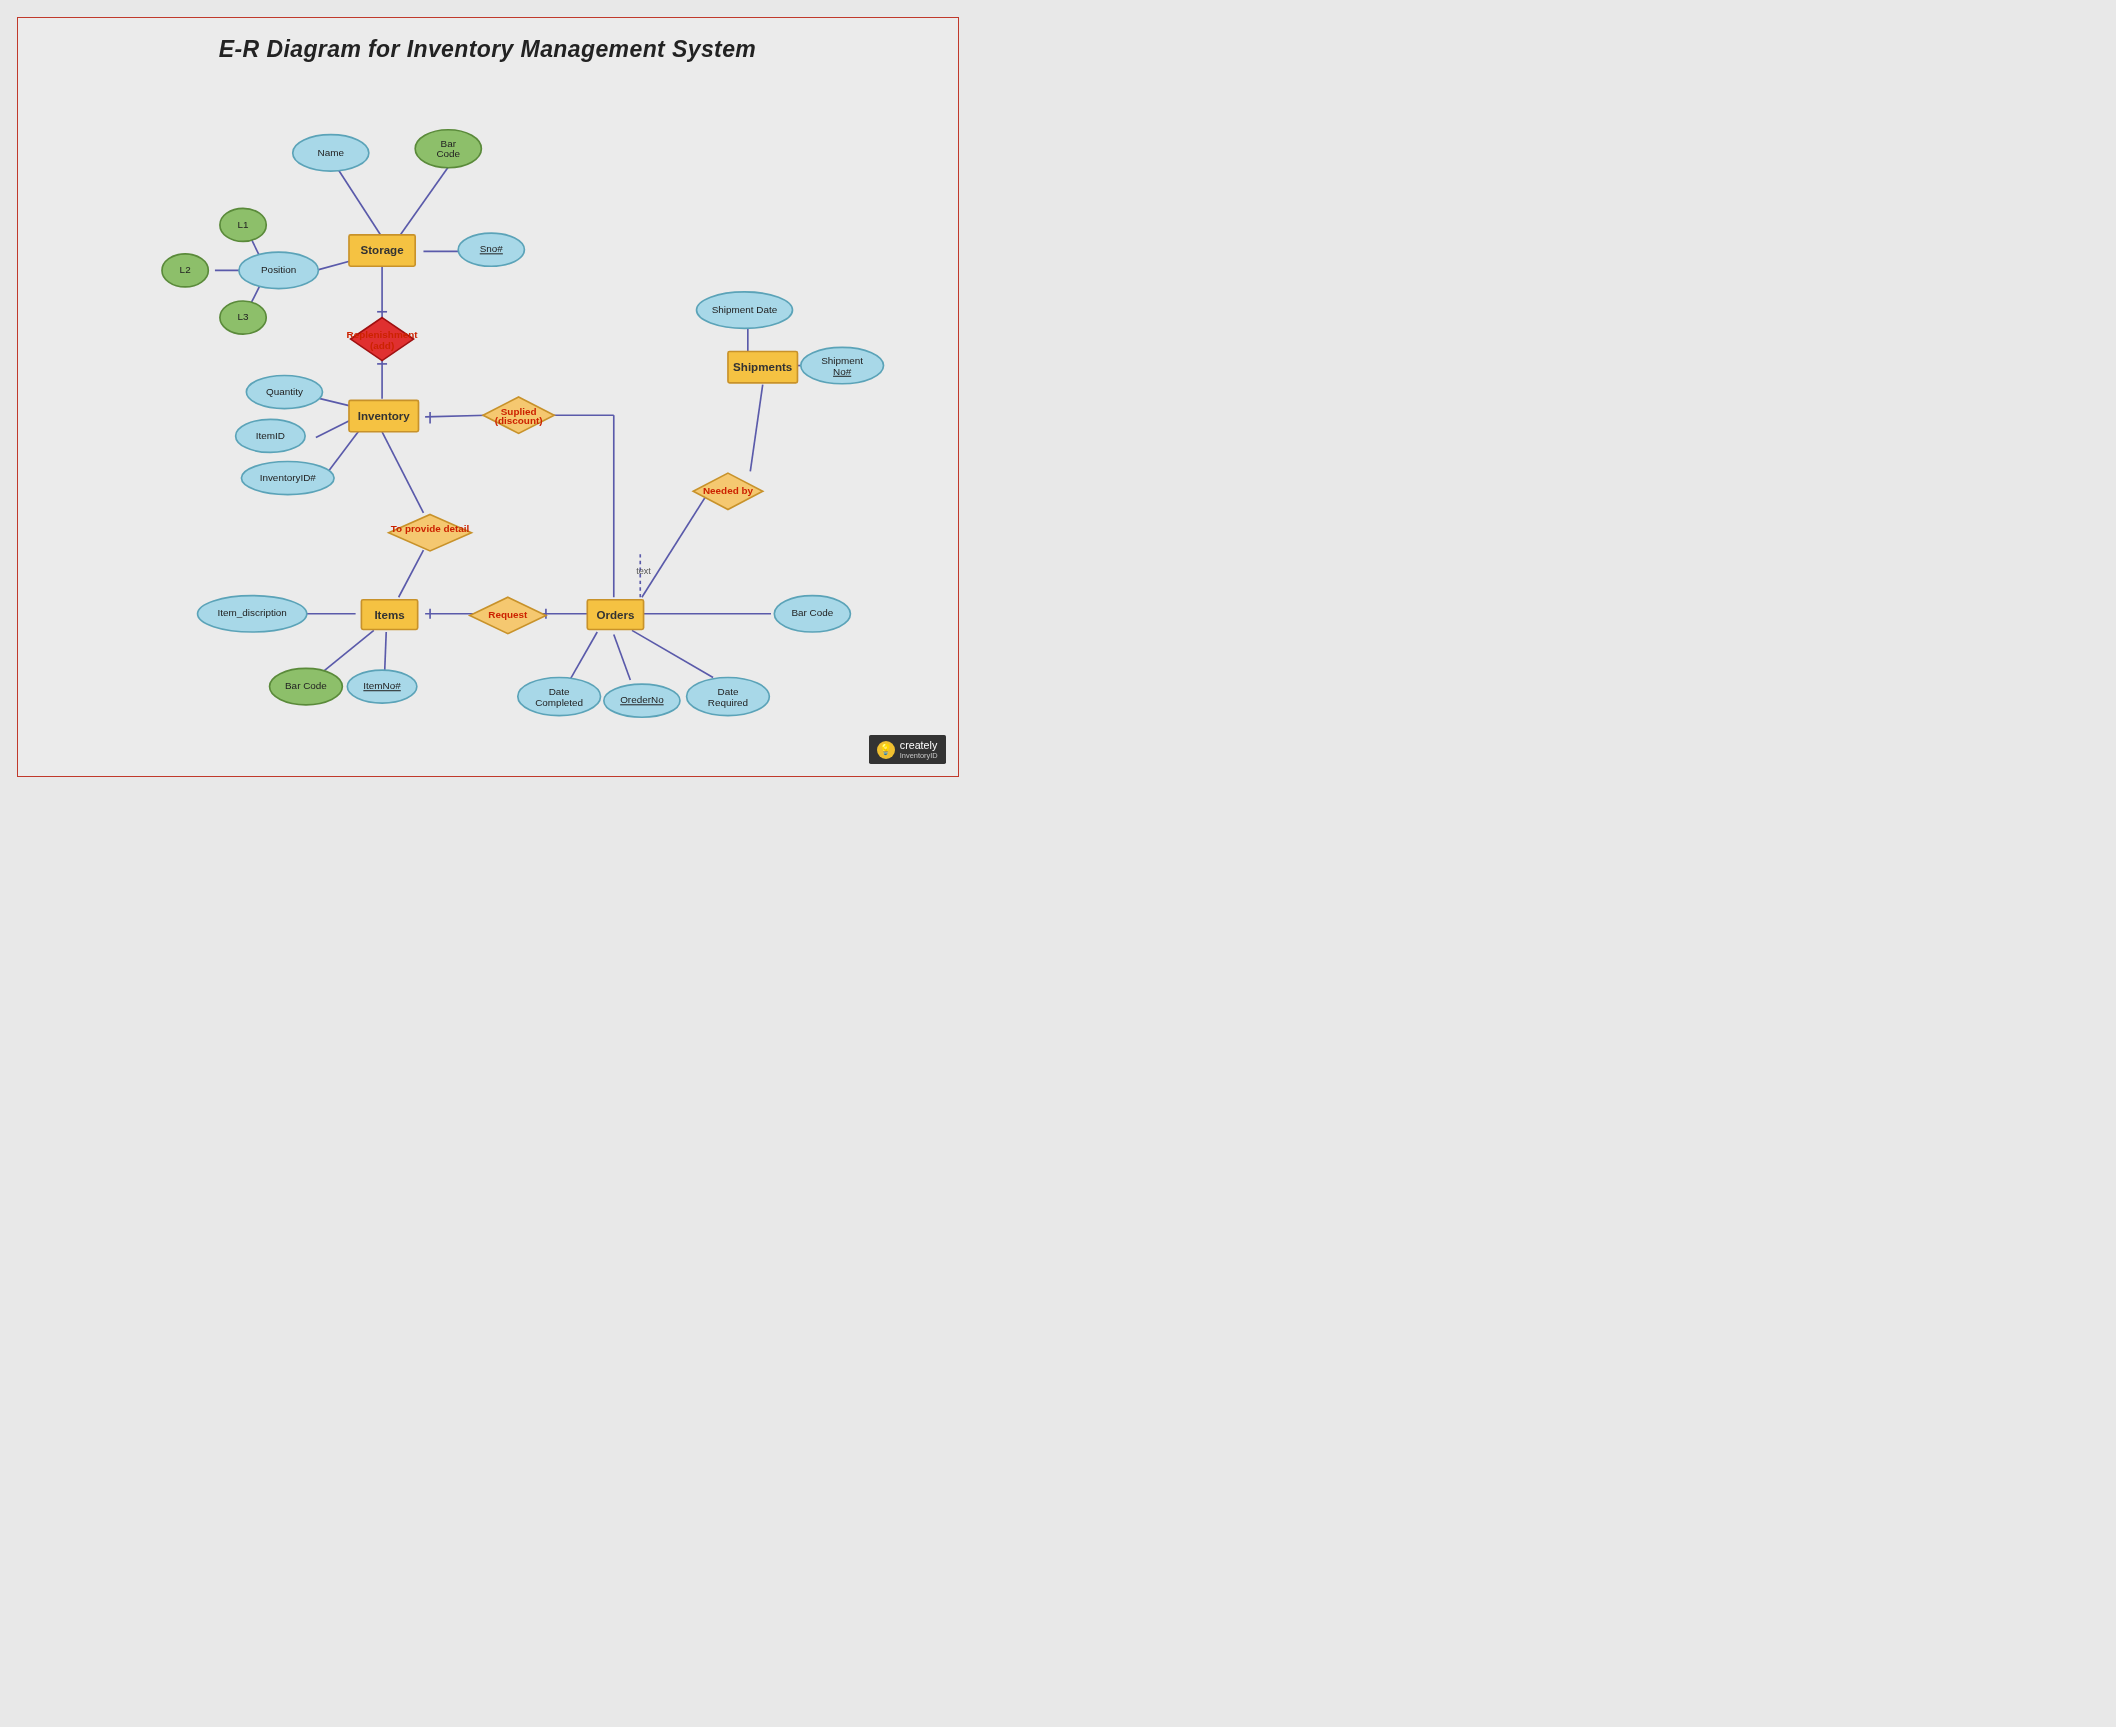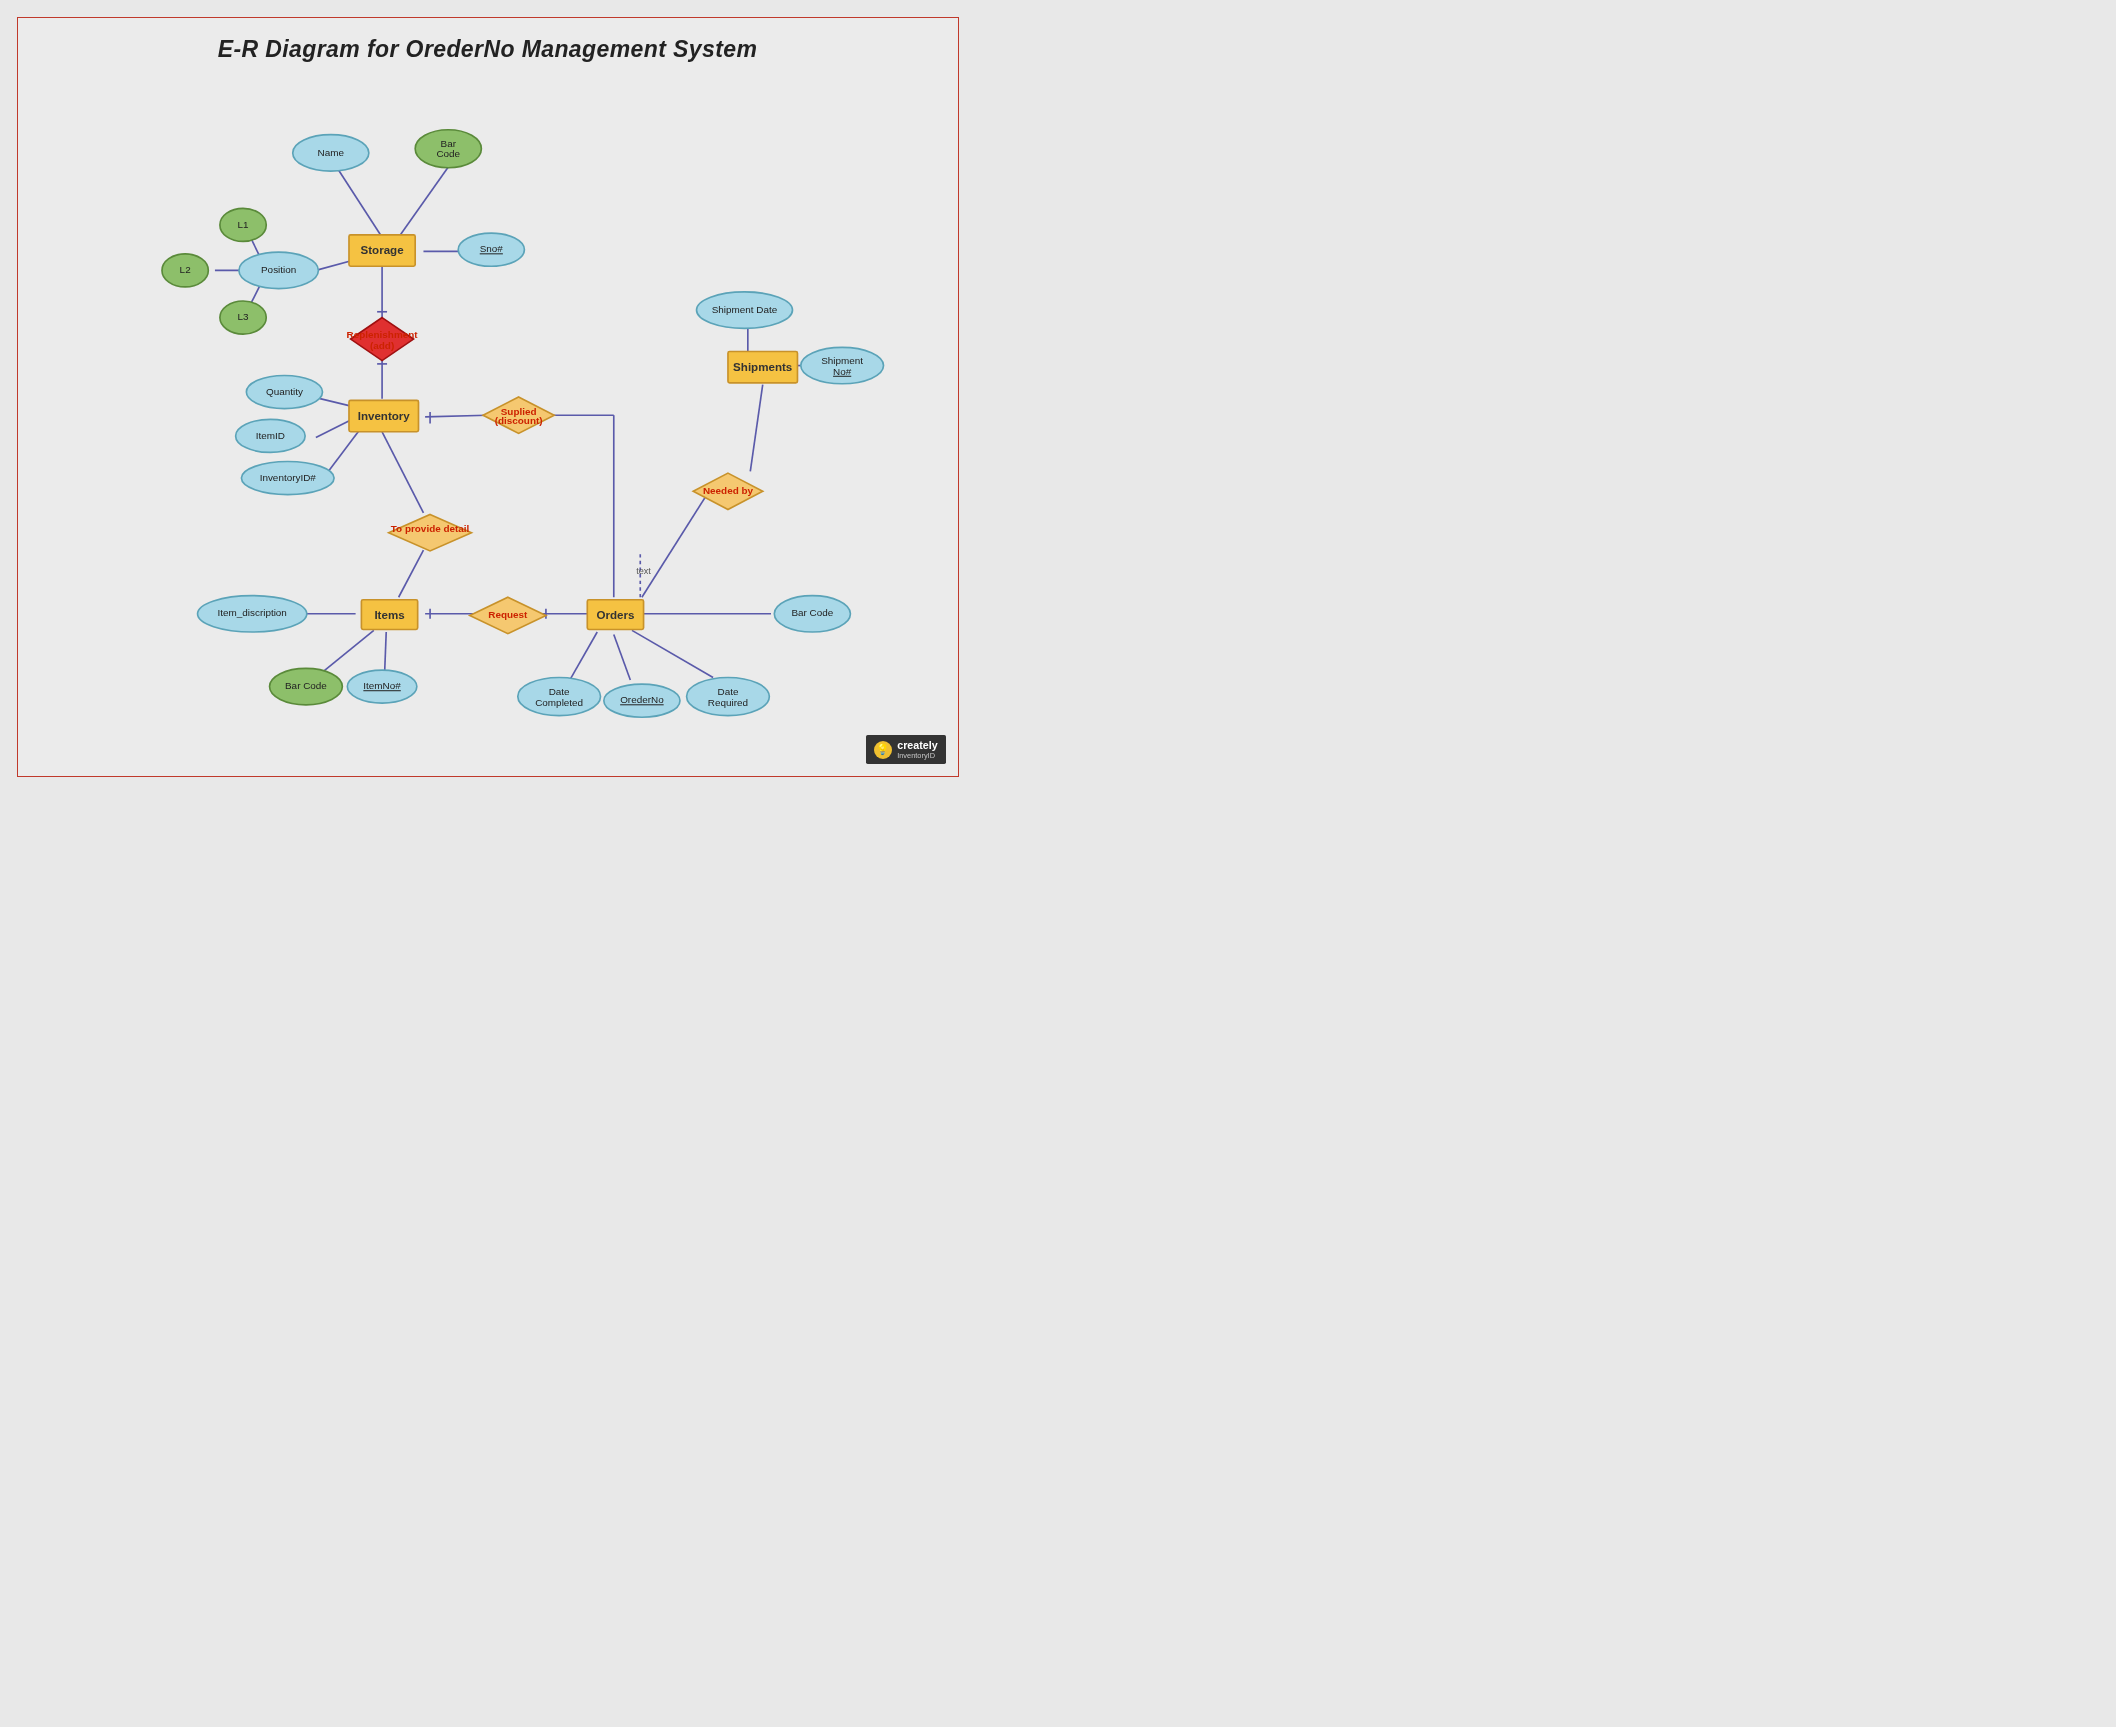--- a/index.html
+++ b/index.html
@@ -112,21 +112,21 @@
       display: flex;
       align-items: center;
       justify-content: center;
       font-size: 10.7px;
     }
   </style>
 </head>
 <body>
 
 <div class="diagram-container">
-  <div class="diagram-title">E-R Diagram for OrederNo Management System</div>
+  <div class="diagram-title">E-R Diagram for Inventory Management System</div>
 
   <svg class="diagram-svg" viewBox="0 0 1136 916" width="939" height="757">
 
     <line class="connector" x1="440" y1="265" x2="385" y2="180"></line>
 
     <line class="connector" x1="460" y1="265" x2="520" y2="180"></line>
 
     <line class="connector" x1="490" y1="282" x2="545" y2="282"></line>
 
     <line class="connector" x1="415" y1="290" x2="360" y2="305"></line>
@@ -290,18 +290,18 @@
     <text class="rel-text" x="858" y="572" font-size="12" text-anchor="middle" dominant-baseline="middle">Needed by</text>
 
     <text font-size="11" fill="#555" text-anchor="middle" x="756" y="672">text</text>
   </svg>
 
   <div class="branding">
     <div class="bulb-icon">
       <span>💡</span>
     </div>
     <div>
-      <div style="font-weight:bold;font-size:10.7px">creately</div>
+      <div style="font-weight:normal;font-size:10.7px">creately</div>
       <div style="font-size:7.4px;opacity:0.7">InventoryID</div>
     </div>
   </div>
 </div>
 
 
 </body></html>

